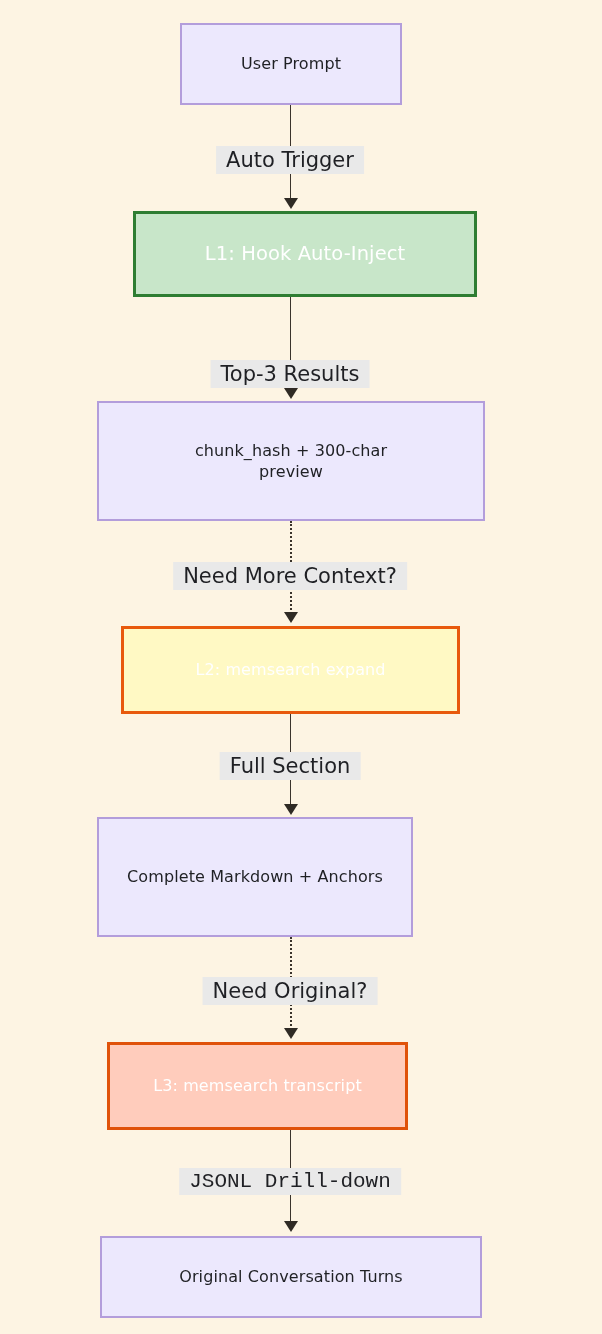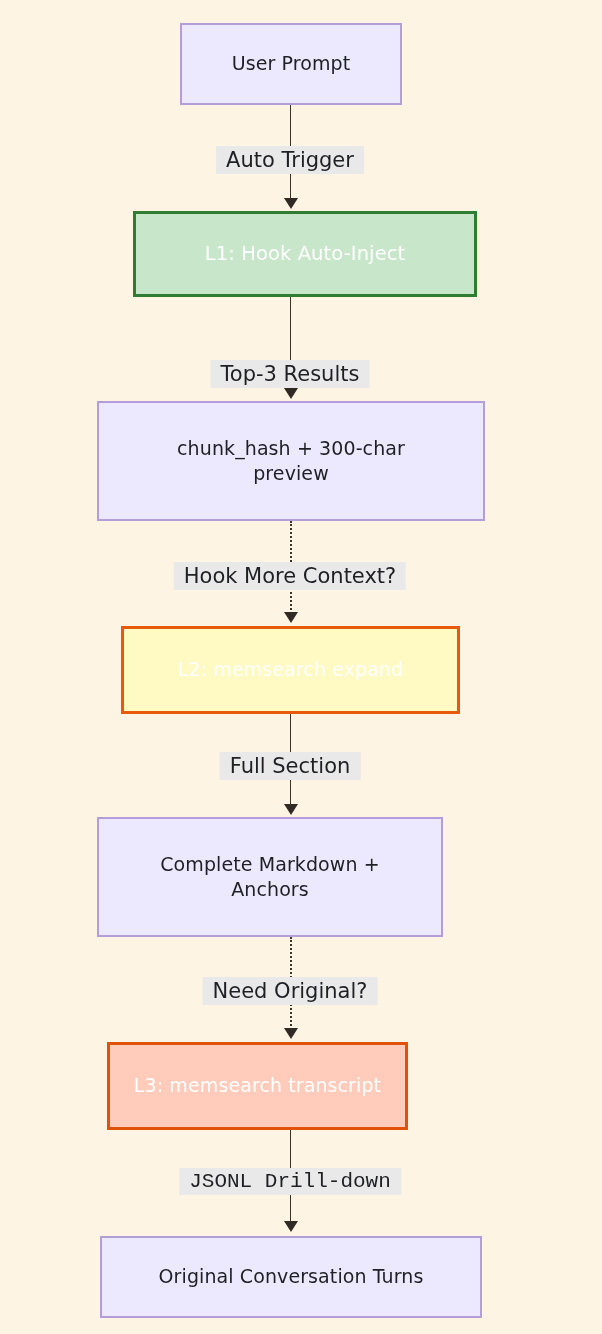--- a/index.html
+++ b/index.html
@@ -21,21 +21,21 @@
 
   
   .node {
     position: absolute;
     box-sizing: border-box;
     display: flex;
     align-items: center;
     justify-content: center;
     text-align: center;
     line-height: 1.32;
-    font-size: 19px;
+    font-size: 16px;
     letter-spacing: 0.1px;
     padding: 4px 10px;
   }
   .node-label {
     display: block;
     white-space: pre-line;
   }
 
   .node.purple {
     background: #ece8fd;
@@ -109,31 +109,31 @@
   <div class="edge-line solid" style="top:297px; height:91px;"></div>
   <div class="arrowhead" style="left:284px; top:388px;"></div>
   <div class="edge-label" style="left:290px; top:328px;margin-top:32px;">Top-3 Results</div>
 
   <div class="node purple" style="left:97px; top:401px; width:388px; height:120px;">
     <span class="node-label" style="max-width:260px;">chunk_hash + 300-char preview</span>
   </div>
 
   <div class="edge-line dotted" style="top:521px; height:93px;"></div>
   <div class="arrowhead" style="left:284px; top:612px;"></div>
-  <div class="edge-label" style="left:290px; top:562px;">Hook More Context?</div>
+  <div class="edge-label" style="left:290px; top:562px;">Need More Context?</div>
 
   <div class="node yellow" style="left:121px; top:626px; width:339px; height:88px;">
     <span class="node-label">L2: memsearch expand</span>
   </div>
 
   <div class="edge-line solid" style="top:714px; height:90px;"></div>
   <div class="arrowhead" style="left:284px; top:804px;"></div>
   <div class="edge-label" style="left:290px; top:752px;">Full Section</div>
 
-  <div class="node purple" style="left:97px; top:817px; width:346px; height:120px;">
+  <div class="node purple" style="left:97px; top:817px; width:316px; height:120px;">
     <span class="node-label" style="max-width:270px;">Complete Markdown + Anchors</span>
   </div>
 
   <div class="edge-line dotted" style="top:937px; height:93px;"></div>
   <div class="arrowhead" style="left:284px; top:1028px;"></div>
   <div class="edge-label" style="left:290px; top:977px;">Need Original?</div>
 
   <div class="node salmon" style="left:107px; top:1042px; width:301px; height:88px;">
     <span class="node-label">L3: memsearch transcript</span>
   </div>

